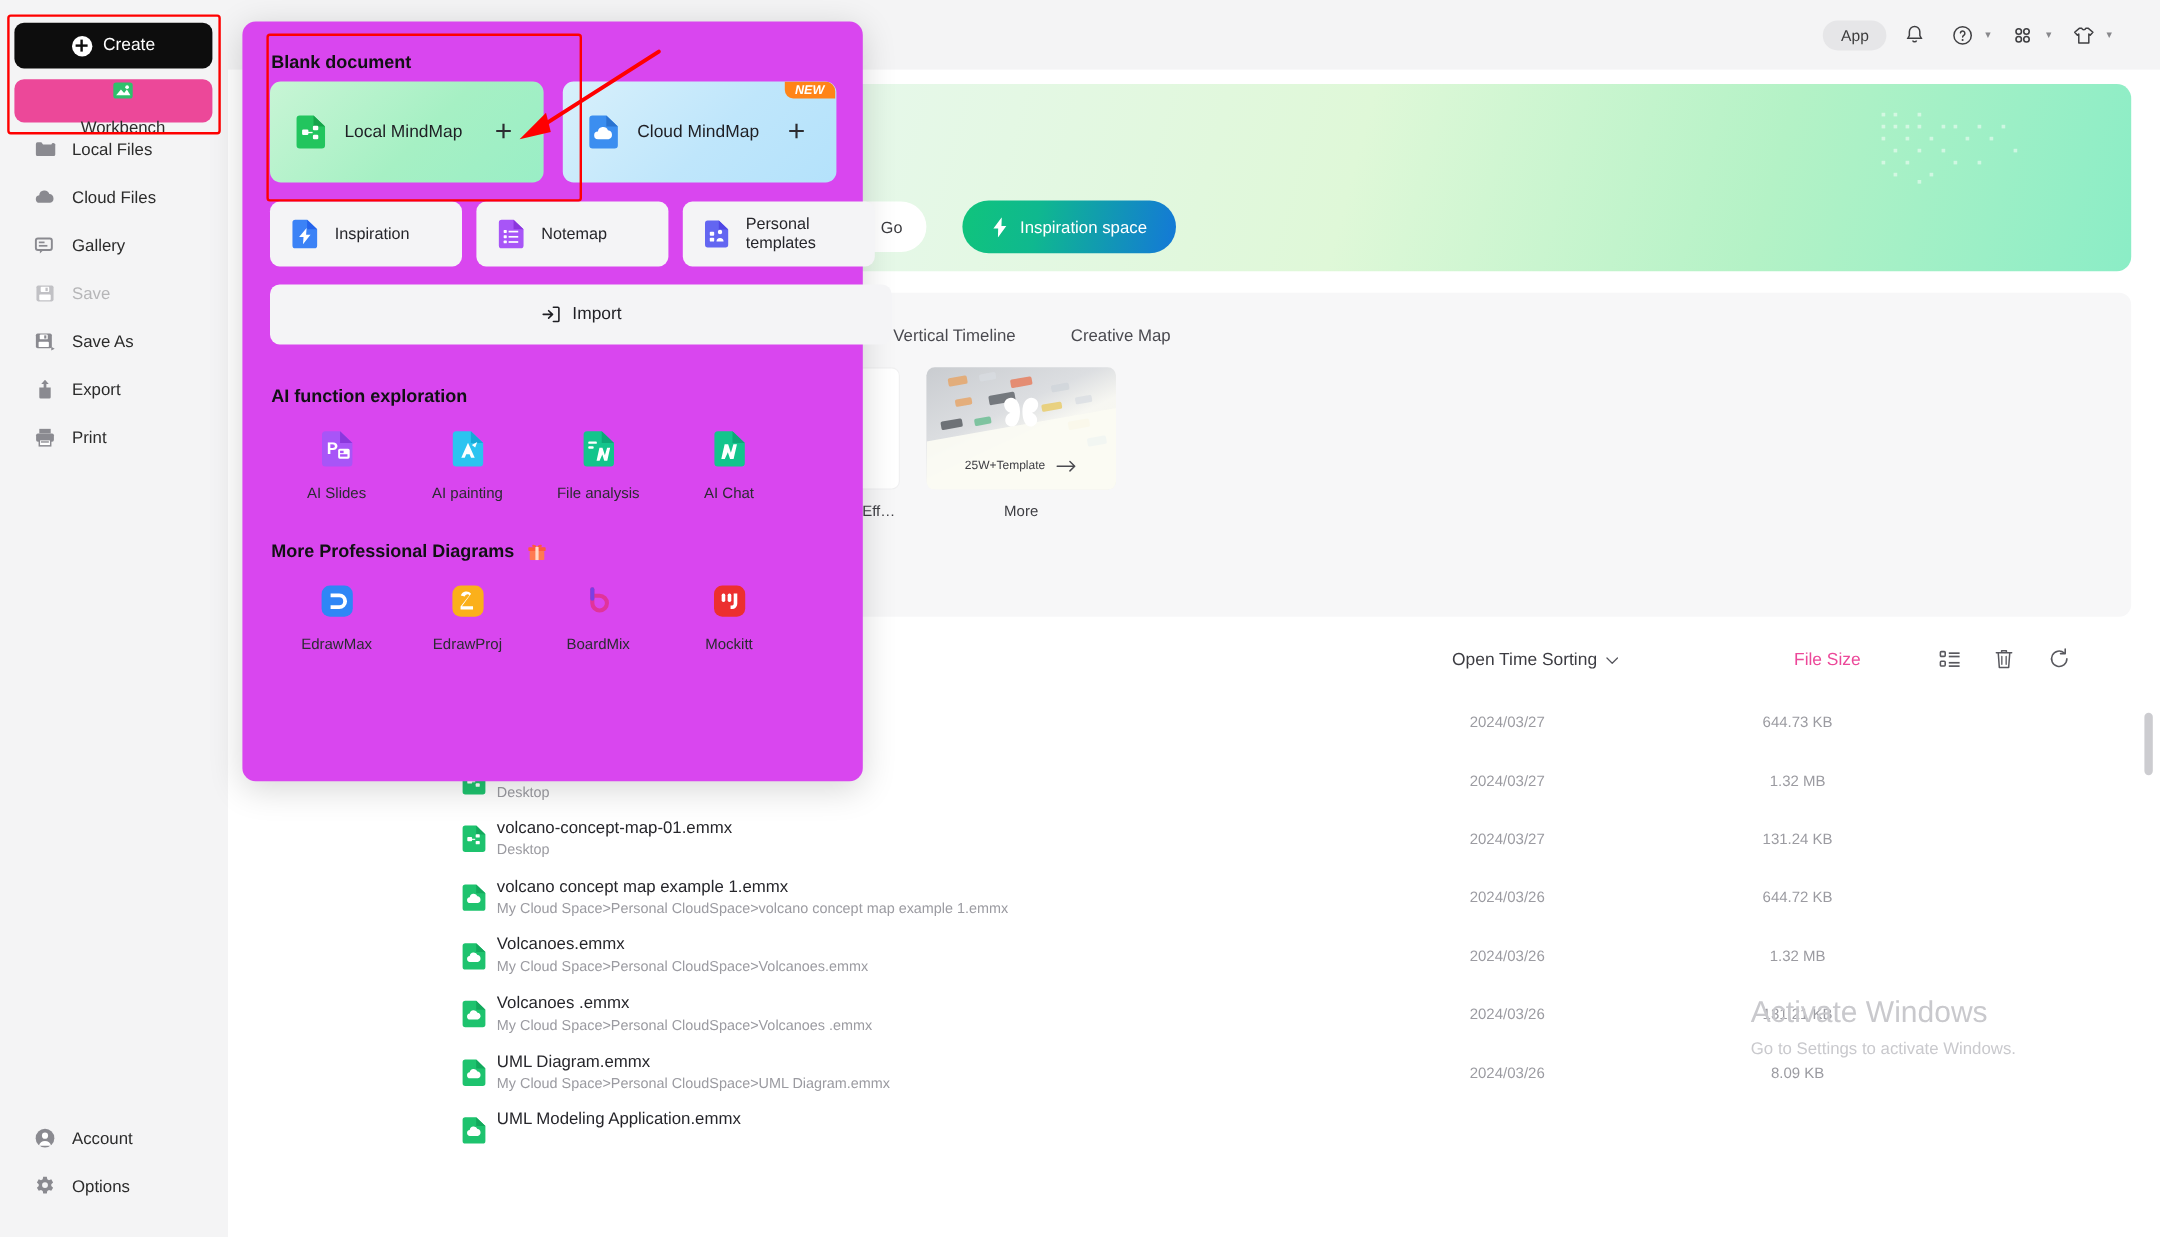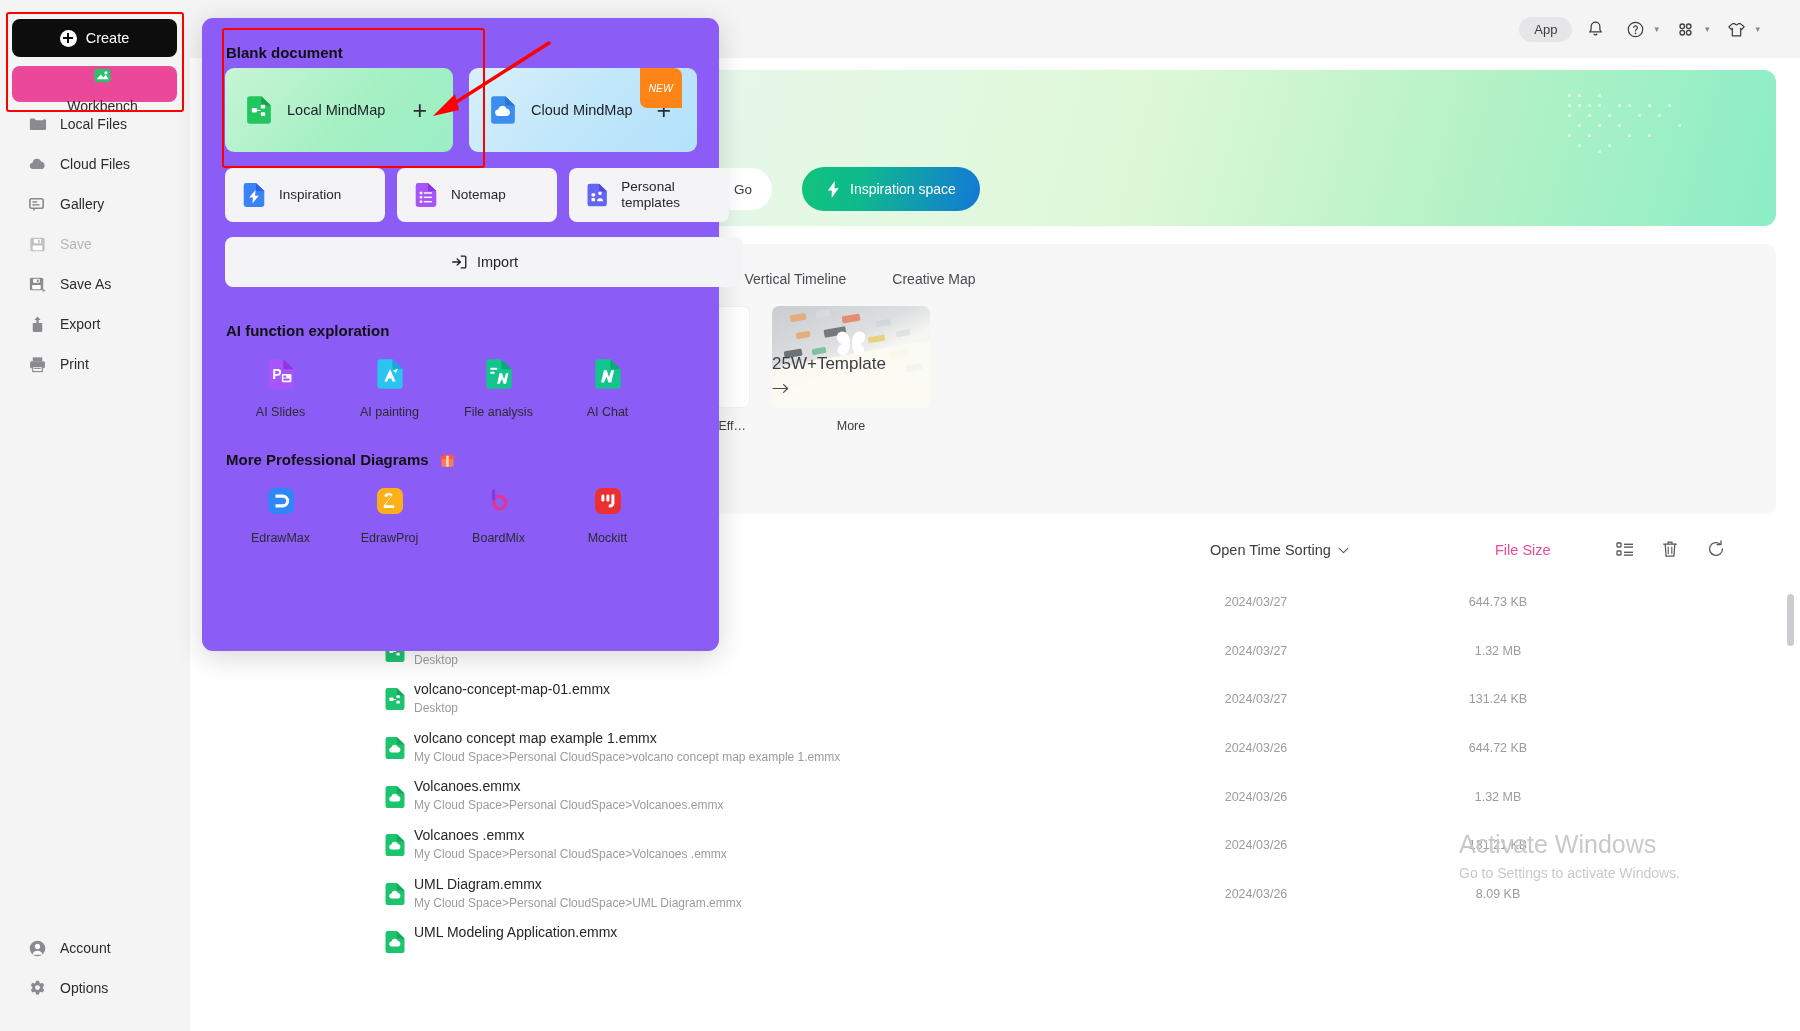--- a/index.html
+++ b/index.html
@@ -128,22 +128,22 @@
     margin-top: 11px; text-align: center; font-size: 12.5px; color: #3d3d42;
     white-space: nowrap; overflow: hidden; text-overflow: ellipsis;
   }
   .tmore-thumb {
     width: 158px; height: 102px; border-radius: 7px; position: relative;
     overflow: hidden;
     background: linear-gradient(155deg,#c9ccd0 0%, #dcdee1 38%, #f7f7f2 56%, #f4f5e8 100%);
   }
   .tmore-label {
     position: absolute; left: 0; bottom: 14px; width: 100%;
-    text-align: center; font-size: 17px; color: #3d3d42;
-    display: flex; align-items: flex-start; justify-content: center; gap: 9px; flex-direction: column;
+    text-align: center; font-size: 10px; color: #3d3d42;
+    display: flex; align-items: flex-start; justify-content: center; gap: 9px;
   }
   .butterfly {
     position: absolute; left: 50%; top: 36%; transform: translate(-50%,-50%);
     width: 34px; height: 30px;
   }
 
   
   .ftoolbar {
     position: absolute; left: 30px; top: 470px; right: 24px; height: 44px;
     display: flex; align-items: center;
@@ -171,39 +171,39 @@
   .scrollbar-thumb { position: absolute; right: 6px; top: 536px; width: 7px; height: 52px; border-radius: 4px; background: #ccccd0; cursor: pointer; }
 
   
   .wm { position: absolute; right: 120px; bottom: 150px; text-align: left; pointer-events: none; user-select: none; }
   .wm1 { font-size: 25px; color: #c9c9cd; }
   .wm2 { font-size: 14px; color: #c9c9cd; margin-top: 6px; }
 
   
   .panel {
     position: absolute; left: 202px; top: 18px; width: 517px; height: 633px;
-    background: #8b5cf6; border-radius: 11px; z-index: 40;
+    background: #d946ef; border-radius: 11px; z-index: 40;
     box-shadow: 0 6px 28px rgba(0,0,0,.16);
   }
   .p-h { font-size: 15px; font-weight: bold; color: #111114; }
   .blank-title { position: absolute; left: 24px; top: 26px; }
   .bigcards { position: absolute; left: 23px; top: 50px; display: flex; gap: 16px; }
   .bigcard {
     width: 228px; height: 84px; border-radius: 9px; position: relative;
     display: flex; align-items: center; padding-left: 20px; gap: 14px; cursor: pointer;
     overflow: hidden;
   }
   .bigcard.green { background: linear-gradient(135deg,#c8f5d5 0%, #a6f0c4 55%, #9aeec6 100%); }
   .bigcard.blue  { background: linear-gradient(135deg,#d8f0fb 0%, #bfe6fb 55%, #b4e2fb 100%); }
   .bc-label { font-size: 14.5px; color: #1f1f24; }
   .bc-plus { position: absolute; right: 26px; top: 50%; transform: translateY(-50%); font-size: 25px; color: #2c2c31; font-weight: 300; line-height: 1; }
   .newbadge {
-    position: absolute; right: 15px; top: 0; background: #ff8418; color: #fff;
-    font-size: 10.5px; font-style: italic; font-weight: normal;
-    padding: 14px 9px; border-bottom-left-radius: 7px; border-top-right-radius: 8px;
+    position: absolute; right: 1px; top: 0; background: #ff8418; color: #fff;
+    font-size: 10.5px; font-style: italic; font-weight: bold;
+    padding: 1px 9px; border-bottom-left-radius: 7px; border-top-right-radius: 8px;
   }
   .midcards { position: absolute; left: 23px; top: 150px; display: flex; gap: 12px; }
   .midcard {
     width: 160px; height: 54px; background: #f4f4f6; border-radius: 8px;
     display: flex; align-items: center; gap: 13px; padding-left: 17px; cursor: pointer;
   }
   .midcard .lbl { font-size: 13.5px; color: #26262b; line-height: 1.2; }
   .importbtn {
     position: absolute; left: 23px; top: 219px; width: 518px; height: 50px;
     background: #f4f4f6; border-radius: 8px; display: flex; align-items: center;

